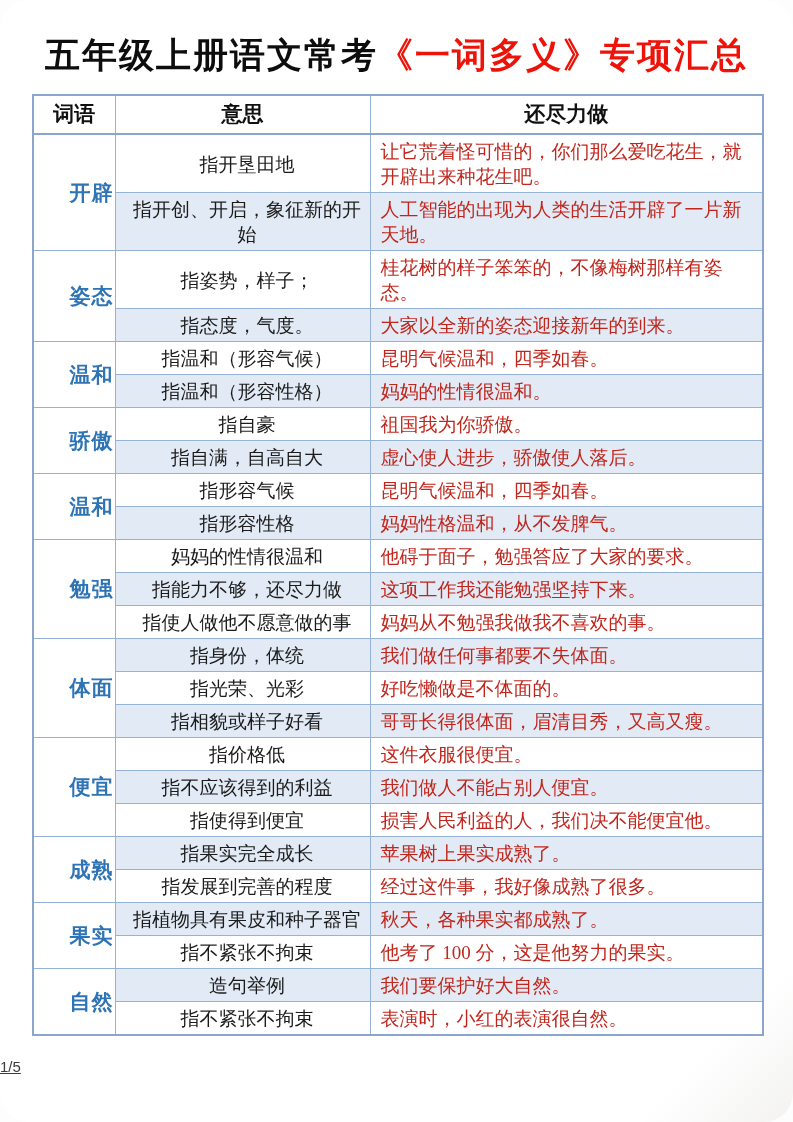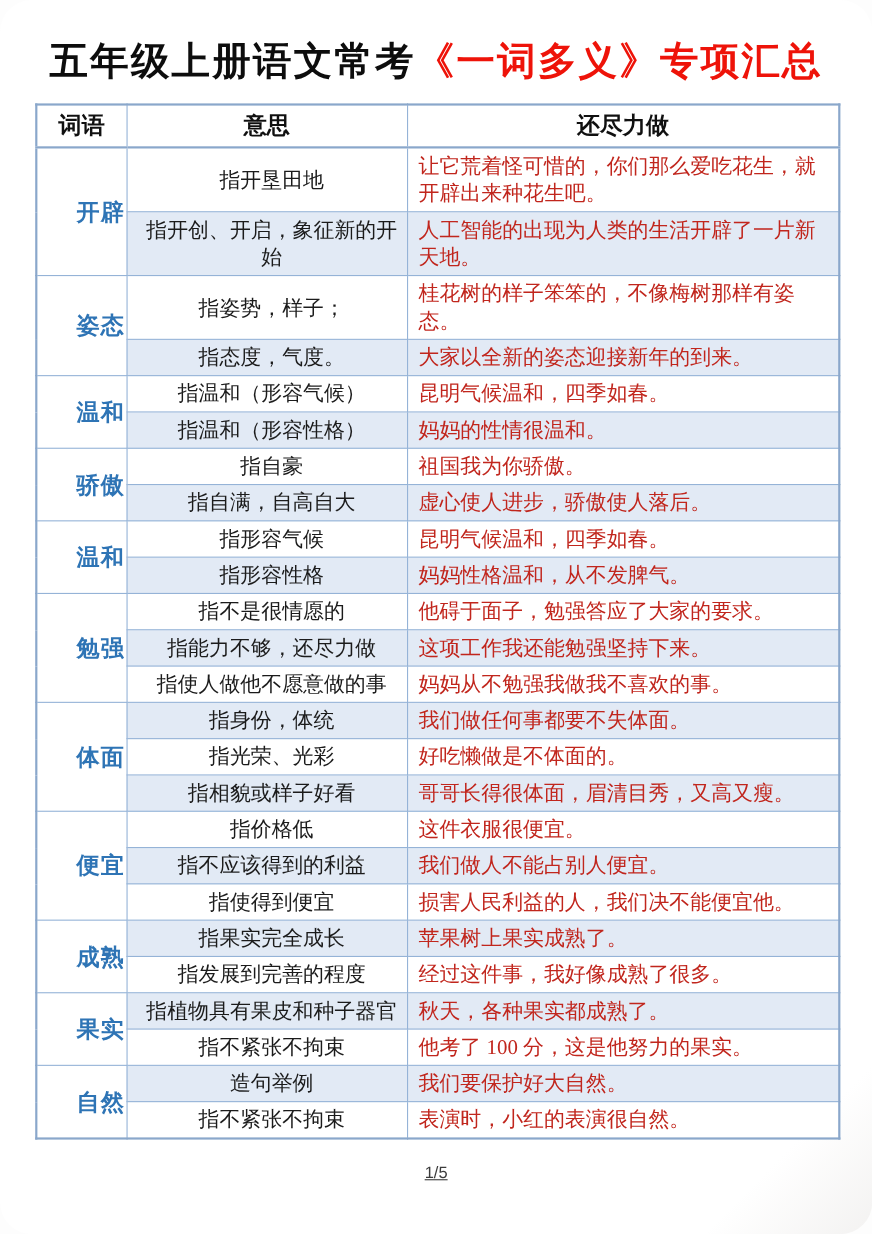--- a/index.html
+++ b/index.html
@@ -51,21 +51,21 @@
     font-size:19px;color:var(--ink);
     padding:4px 6px 3px 15px;line-height:25px;text-align:center;
   }
   .example-cell{
     font-size:19px;color:var(--example-red);
     padding:4px 8px 3px 10px;line-height:25px;text-align:left;margin-top:18px;
   }
   tr.row-blue .meaning-cell,tr.row-blue .example-cell{background:var(--row-alt);}
   tr.row-white .meaning-cell,tr.row-white .example-cell{background:#ffffff;}
   .footer{
-    position:absolute;left:0;right:0;top:1058px;text-align:center;
+    position:absolute;left:0;right:0;top:1058px;
     font-family:"Liberation Sans","DejaVu Sans",sans-serif;
     font-size:15px;color:#3c3c3c;text-decoration:underline;
   }
 </style>
 </head>
 <body>
 
 <div class="page">
 
   <div class="title">
@@ -126,21 +126,21 @@
           <td rowspan="2" class="word-cell">温和</td>
           <td class="meaning-cell">指形容气候</td>
           <td class="example-cell">昆明气候温和，四季如春。</td>
         </tr>
         <tr class="row-blue">
           <td class="meaning-cell">指形容性格</td>
           <td class="example-cell">妈妈性格温和，从不发脾气。</td>
         </tr>
         <tr class="row-white">
           <td rowspan="3" class="word-cell">勉强</td>
-          <td class="meaning-cell">指不是很情愿的</td>
+          <td class="meaning-cell">妈妈的性情很温和</td>
           <td class="example-cell">他碍于面子，勉强答应了大家的要求。</td>
         </tr>
         <tr class="row-blue">
           <td class="meaning-cell">指能力不够，还尽力做</td>
           <td class="example-cell">这项工作我还能勉强坚持下来。</td>
         </tr>
         <tr class="row-white">
           <td class="meaning-cell">指使人做他不愿意做的事</td>
           <td class="example-cell">妈妈从不勉强我做我不喜欢的事。</td>
         </tr>

